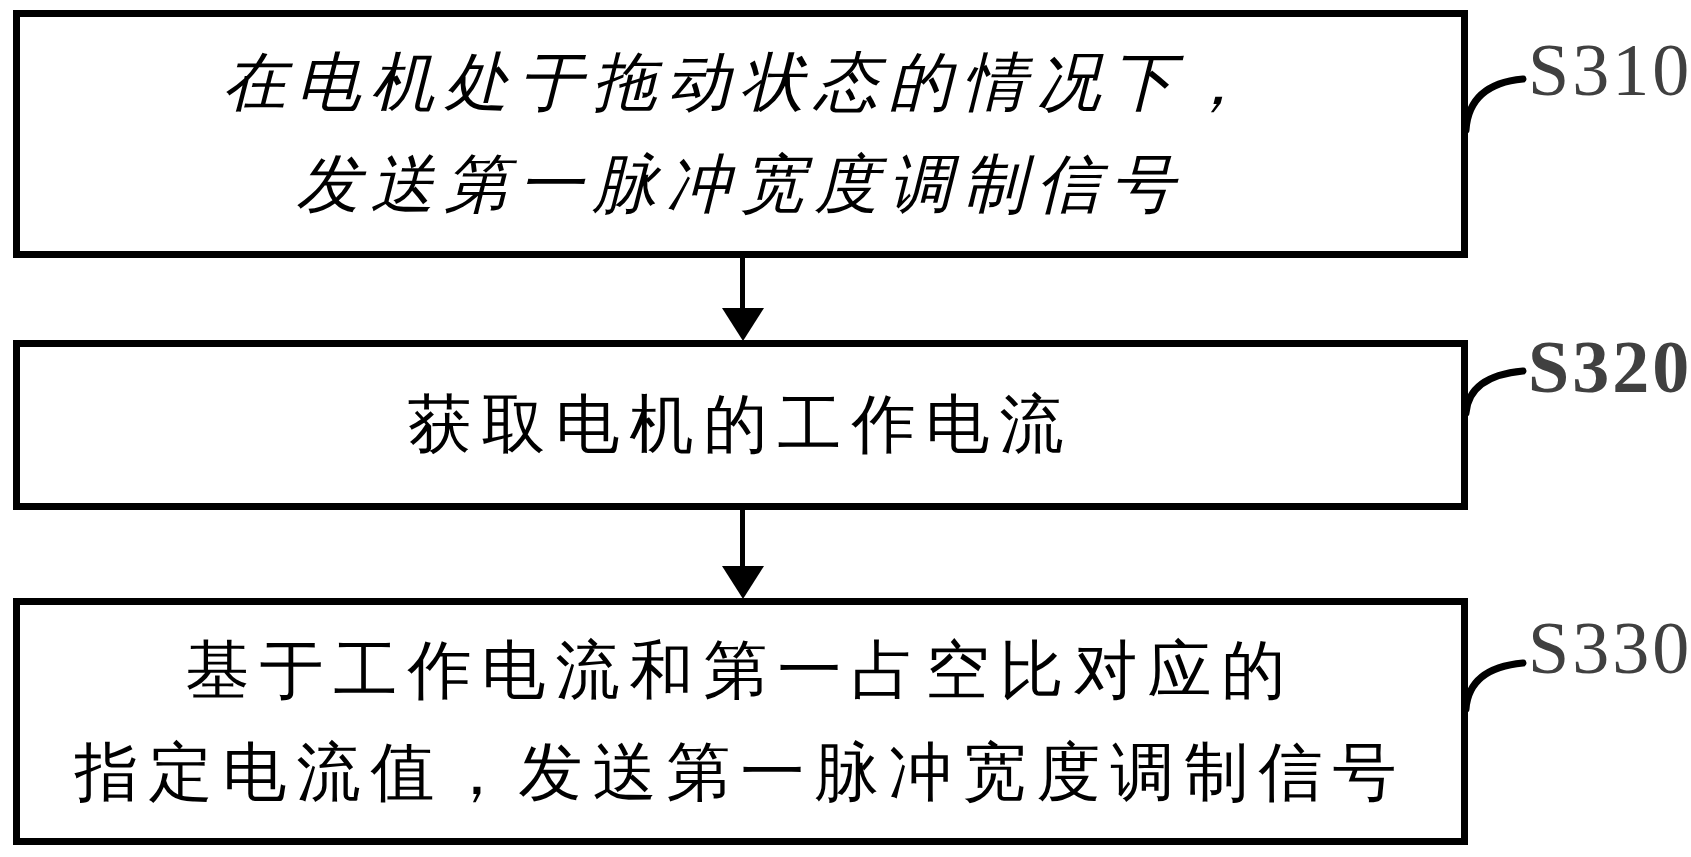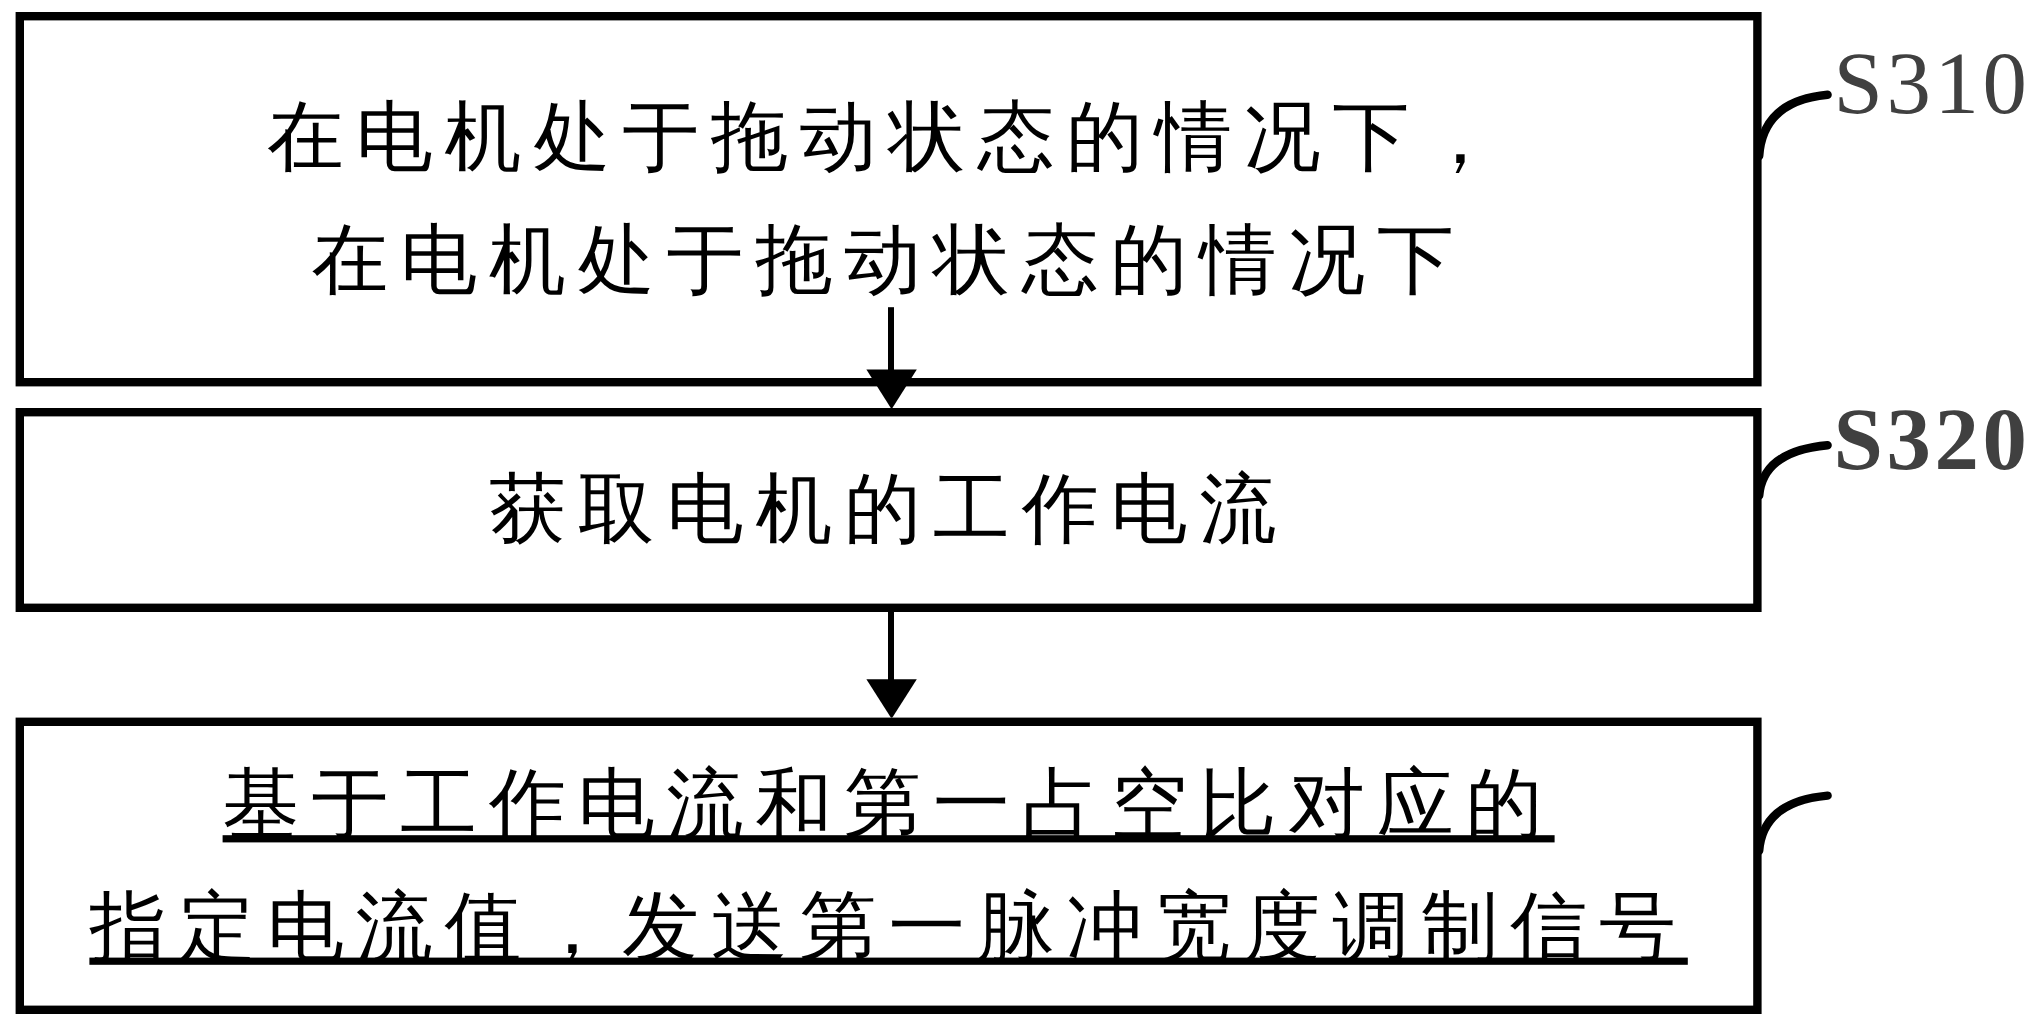--- a/index.html
+++ b/index.html
@@ -22,23 +22,23 @@
     left: 13px;
     width: 1455px;
     box-sizing: border-box;
     border: 7px solid #000000;
     background: #ffffff;
     display: flex;
     flex-direction: column;
     justify-content: center;
     align-items: center;
   }
-  .box1 { top: 10px;  height: 312px; }
+  .box1 { top: 10px;  height: 248px; font-style: italic; }
   .box2 { top: 340px; height: 170px; }
-  .box3 { top: 598px; height: 247px; text-decoration: underline; }
+  .box3 { top: 598px; height: 247px; }
   .box-line {
     font-family: "Liberation Serif", serif;
     font-size: 64px;
     line-height: 102px;
     letter-spacing: 10px;
     white-space: nowrap;
     text-align: center;
     color: #000000;
   }
   
@@ -84,21 +84,21 @@
   .label2 { top: 330px; font-weight: bold; }
   .label3 { top: 611px; }
 </style>
 </head>
 <body>
 
 <div class="canvas">
 
   <div class="flow-box box1">
     <div class="box-line">在电机处于拖动状态的情况下，</div>
-    <div class="box-line">在电机处于拖动状态的情况下</div>
+    <div class="box-line">发送第一脉冲宽度调制信号</div>
   </div>
 
   <div class="arrow-stem stem1"></div>
   <div class="arrow-head head1"></div>
 
   <div class="flow-box box2">
     <div class="box-line">获取电机的工作电流</div>
   </div>
 
   <div class="arrow-stem stem2"></div>
@@ -114,14 +114,15 @@
   </svg>
   <svg class="leader leader2" width="64" height="48" viewBox="0 0 64 48">
     <path d="M 4,46 Q 7,9 61,4" fill="none" stroke="#000000" stroke-width="7" stroke-linecap="round"></path>
   </svg>
   <svg class="leader leader3" width="64" height="52" viewBox="0 0 64 52">
     <path d="M 4,50 Q 7,9 61,4" fill="none" stroke="#000000" stroke-width="7" stroke-linecap="round"></path>
   </svg>
 
   <div class="step-label label1">S310</div>
   <div class="step-label label2">S320</div>
+  <div class="step-label label3">S330</div>
 
 </div>
 
 </body></html>

